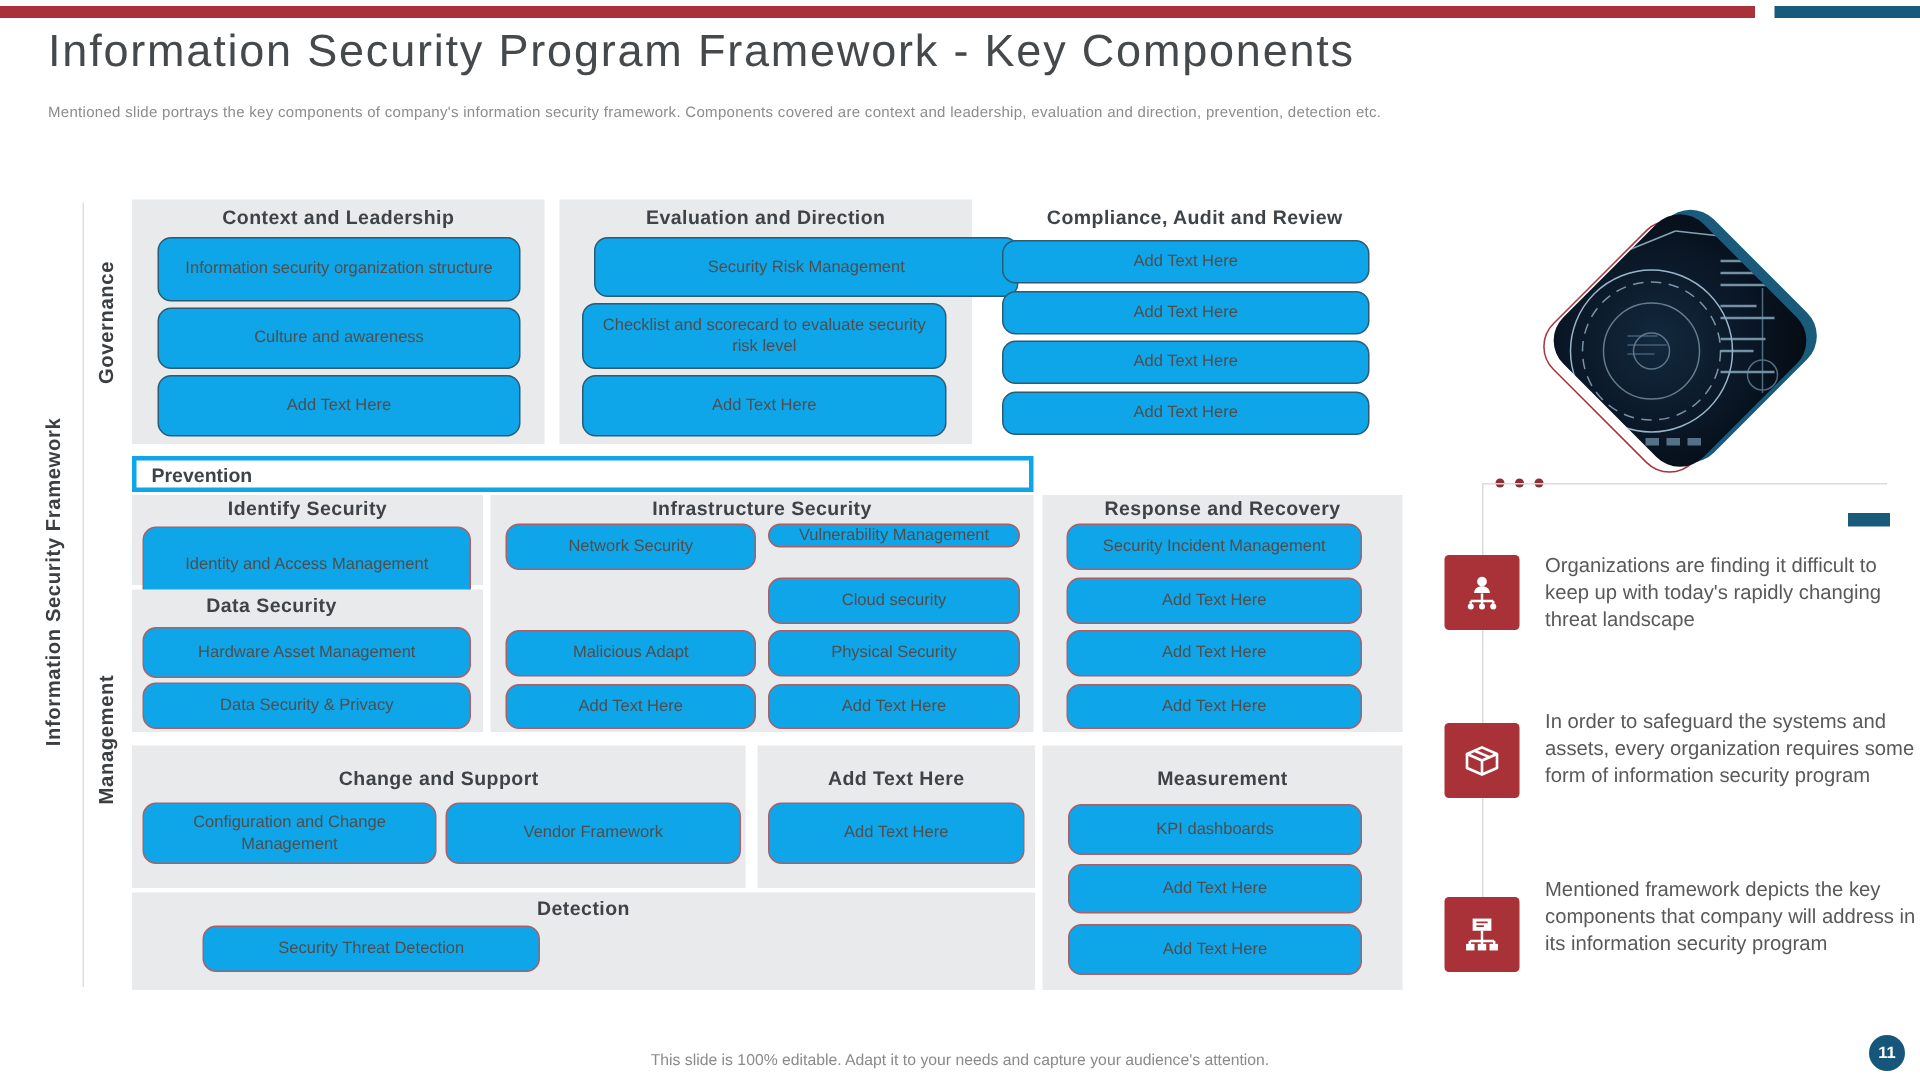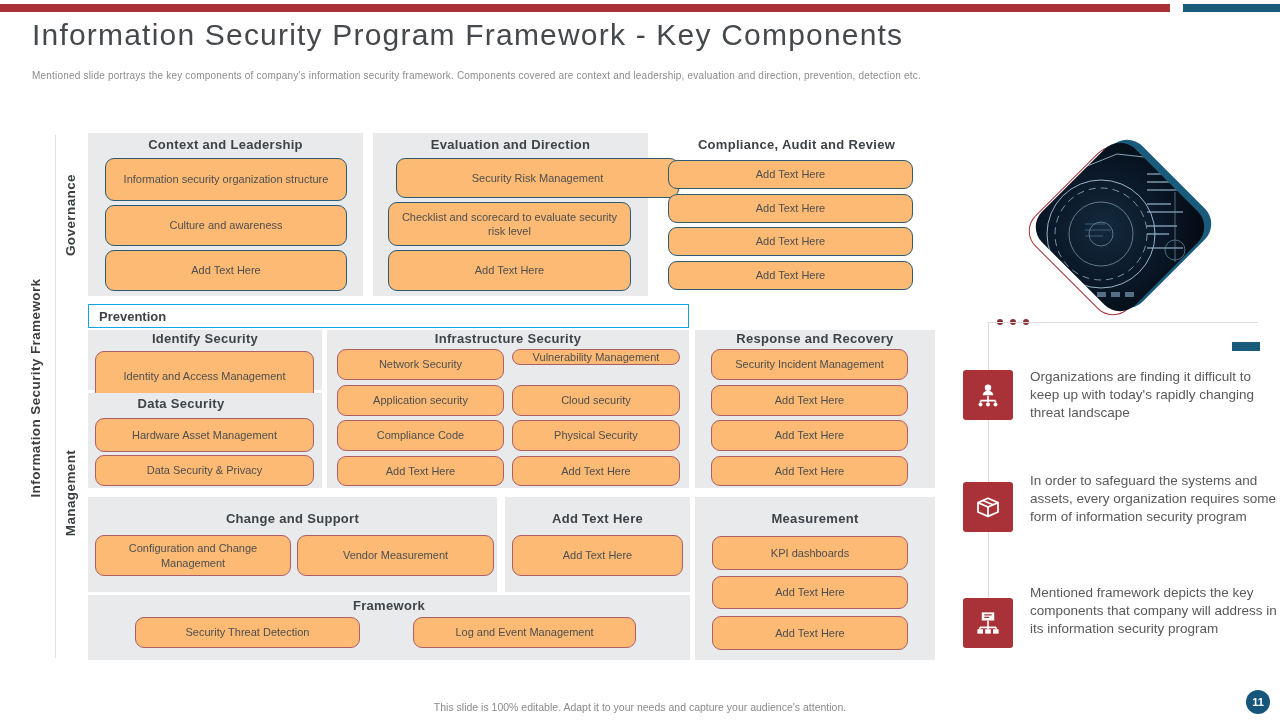--- a/index.html
+++ b/index.html
@@ -8,25 +8,25 @@
 #slide{position:absolute;left:0;top:0;width:1280px;height:720px;background:#fff}
 .bar{position:absolute;top:4px;height:8px}
 .bar-red{left:0;width:1170px;background:#A93238}
 .bar-teal{left:1183px;width:97px;background:#1A5B7C}
 .title{position:absolute;left:32px;top:18px;font-size:30px;font-weight:400;letter-spacing:1.2px;color:#45494C;white-space:nowrap}
 .subtitle{position:absolute;left:32px;top:70px;font-size:10px;color:#8C8C8C;letter-spacing:.2px;white-space:nowrap}
 .vlabel{position:absolute;transform:rotate(-90deg);font-weight:bold;font-size:13.5px;color:#3B3F42;text-align:center;white-space:nowrap;letter-spacing:.4px;height:20px;line-height:20px}
 .divider-v{position:absolute;left:55px;top:135px;width:1px;height:523px;background:#DEDFE0}
 .panel{position:absolute;background:#E9EAEC}
 .sec-h{position:absolute;text-align:center;font-weight:bold;font-size:13px;color:#3E4347;letter-spacing:.3px}
-.bx{position:absolute;display:flex;align-items:center;justify-content:center;text-align:center;font-size:11px;color:#4E4E4E;background:#fdba74;border-radius:9px;line-height:1.3;padding:2px 8px}
+.bx{position:absolute;display:flex;align-items:center;justify-content:center;text-align:center;font-size:11px;color:#4E4E4E;background:#0ea5e9;border-radius:9px;line-height:1.3;padding:2px 8px}
 .bx-teal{border:1px solid #2D5B73}
 .bx-red{border:1px solid #AC5F66}
 .pad-wide{padding:2px 26px}
-.prevention-box{position:absolute;left:88px;top:304px;width:601px;height:24px;background:#fff;border:1px solid #0ea5e9;display:flex;align-items:center;padding-left:10px;font-weight:bold;font-size:13px;color:#3E4347}
+.prevention-box{position:absolute;left:88px;top:304px;width:601px;height:24px;background:#fff;border:3px solid #0ea5e9;display:flex;align-items:center;padding-left:10px;font-weight:bold;font-size:13px;color:#3E4347}
 .note-icon{position:absolute;left:963px;width:50px;height:50px;background:#A93238;border-radius:3px;display:flex;align-items:center;justify-content:center}
 .note-text{position:absolute;left:1030px;width:252px;font-size:13.5px;color:#595959;line-height:1.32}
 .hline{position:absolute;left:988px;top:322px;width:270px;height:1px;background:#DBDCDD}
 .vline{position:absolute;left:988px;top:322px;width:1px;height:298px;background:#DBDCDD}
 .dot{position:absolute;width:6px;height:6px;border-radius:50%;background:#8D2F37;top:319px}
 .teal-dash{position:absolute;left:1232px;top:342px;width:28px;height:9px;background:#1A5B7C}
 .dia{position:absolute;width:132px;height:132px;border-radius:22px;transform:rotate(45deg)}
 .dia-blue{left:1061px;top:158px;background:#1A5B7C}
 .dia-white{left:1047px;top:165px;background:#fff;border:1px solid #A93238}
 .dia-main{left:1054px;top:161px;background:radial-gradient(circle at 42% 58%, #13293D 0%, #0A1828 52%, #04090F 100%);overflow:hidden}
@@ -78,53 +78,51 @@
 
   <div class="panel" style="left:88px;top:393px;width:234px;height:95px"></div>
   <div class="sec-h" style="left:88px;top:396px;width:186px">Data Security</div>
   <div class="bx bx-red" style="left:95px;top:418px;width:219px;height:34px">Hardware Asset Management</div>
   <div class="bx bx-red" style="left:95px;top:455px;width:219px;height:31px">Data Security &amp; Privacy</div>
 
   <div class="panel" style="left:327px;top:330px;width:362px;height:158px"></div>
   <div class="sec-h" style="left:327px;top:331px;width:362px">Infrastructure Security</div>
   <div class="bx bx-red" style="left:337px;top:349px;width:167px;height:31px">Network Security</div>
   <div class="bx bx-red" style="left:512px;top:349px;width:168px;height:16px">Vulnerability Management</div>
-  <div class="bx bx-red" style="left:337px;top:385px;width:167px;height:31px">Application security</div>
   <div class="bx bx-red" style="left:512px;top:385px;width:168px;height:31px">Cloud security</div>
-  <div class="bx bx-red" style="left:337px;top:420px;width:167px;height:31px">Compliance Code</div>
+  <div class="bx bx-red" style="left:337px;top:420px;width:167px;height:31px">Malicious Adapt</div>
   <div class="bx bx-red" style="left:512px;top:420px;width:168px;height:31px">Physical Security</div>
   <div class="bx bx-red" style="left:337px;top:456px;width:167px;height:30px">Add Text Here</div>
   <div class="bx bx-red" style="left:512px;top:456px;width:168px;height:30px">Add Text Here</div>
 
   <div class="panel" style="left:695px;top:330px;width:240px;height:158px"></div>
   <div class="sec-h" style="left:695px;top:331px;width:240px">Response and Recovery</div>
   <div class="bx bx-red" style="left:711px;top:349px;width:197px;height:31px">Security Incident Management</div>
   <div class="bx bx-red" style="left:711px;top:385px;width:197px;height:31px">Add Text Here</div>
   <div class="bx bx-red" style="left:711px;top:420px;width:197px;height:31px">Add Text Here</div>
   <div class="bx bx-red" style="left:711px;top:456px;width:197px;height:30px">Add Text Here</div>
 
   <div class="panel" style="left:88px;top:497px;width:409px;height:95px"></div>
   <div class="sec-h" style="left:88px;top:511px;width:409px">Change and Support</div>
   <div class="bx bx-red pad-wide" style="left:95px;top:535px;width:196px;height:41px">Configuration and Change Management</div>
-  <div class="bx bx-red" style="left:297px;top:535px;width:197px;height:41px">Vendor Measurement</div>
+  <div class="bx bx-red" style="left:297px;top:535px;width:197px;height:41px">Vendor Framework</div>
 
   <div class="panel" style="left:505px;top:497px;width:185px;height:95px"></div>
   <div class="sec-h" style="left:505px;top:511px;width:185px">Add Text Here</div>
   <div class="bx bx-red" style="left:512px;top:535px;width:171px;height:41px">Add Text Here</div>
 
   <div class="panel" style="left:695px;top:497px;width:240px;height:163px"></div>
   <div class="sec-h" style="left:695px;top:511px;width:240px">Measurement</div>
   <div class="bx bx-red" style="left:712px;top:536px;width:196px;height:34px">KPI dashboards</div>
   <div class="bx bx-red" style="left:712px;top:576px;width:196px;height:33px">Add Text Here</div>
   <div class="bx bx-red" style="left:712px;top:616px;width:196px;height:34px">Add Text Here</div>
 
   <div class="panel" style="left:88px;top:595px;width:602px;height:65px"></div>
-  <div class="sec-h" style="left:88px;top:598px;width:602px">Framework</div>
+  <div class="sec-h" style="left:88px;top:598px;width:602px">Detection</div>
   <div class="bx bx-red" style="left:135px;top:617px;width:225px;height:31px">Security Threat Detection</div>
-  <div class="bx bx-red" style="left:413px;top:617px;width:223px;height:31px">Log and Event Management</div>
 
   <div class="dia dia-blue"></div>
   <div class="dia dia-white"></div>
   <div class="dia dia-main">
     <div class="dia-inner">
       <svg width="190" height="190" viewBox="0 0 190 190">
         <g fill="none" stroke="#A9C6DB" stroke-width="1">
           <circle cx="76" cy="102" r="54" opacity=".9"></circle>
           <circle cx="76" cy="102" r="46" stroke-dasharray="7 5" opacity=".7"></circle>
           <circle cx="76" cy="102" r="32" opacity=".55"></circle>

